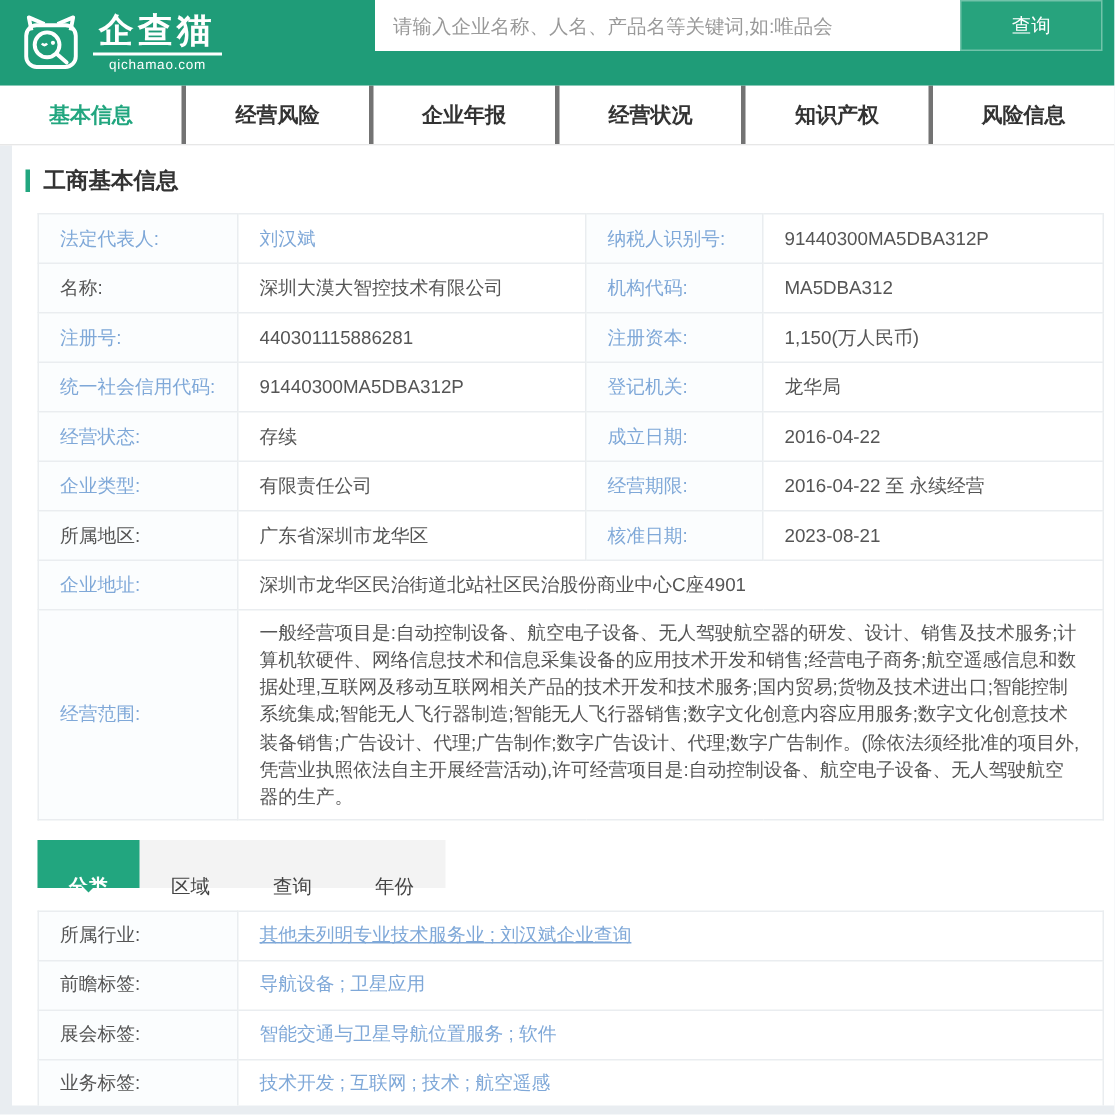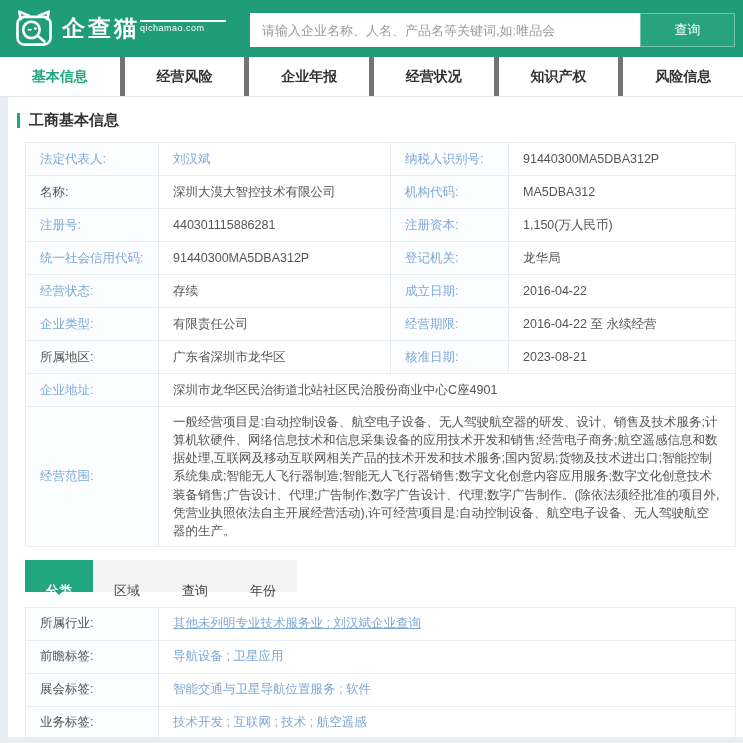--- a/index.html
+++ b/index.html
@@ -11,40 +11,40 @@
   }
   
   .header {
     height:57px;
     background:var(--header-green,#1f9c78);
     position:relative;
     display:flex; align-items:center;
   }
   .logo { display:flex; align-items:center; margin-left:13px; color:#fff; cursor:pointer; }
   .logo-icon { width:42px; height:40px; margin-right:7px; }
-  .brand-col { display:flex; flex-direction:row; line-height:1; }
+  .brand-col { display:flex; flex-direction:column; line-height:1;text-align:center; }
   .brand-name { font-size:23px; font-weight:bold; letter-spacing:3px; }
   .brand-domain { font-size:9px; margin-top:3px; letter-spacing:.5px; border-top:2px solid #fff; padding-top:2px; width:86px; }
-  .search-wrap { position:absolute; left:250px; top:13px; display:flex; height:34px; }
+  .search-wrap { position:absolute; left:250px; top:0; display:flex; height:34px; }
   .search-input {
     width:390px; height:34px; border:none; outline:none;
     padding:0 12px; font-size:13px; color:#555; background:#fff;
     font-family:inherit;
   }
   .search-input::placeholder { color:#9a9a9a; }
   .search-btn {
     width:95px; height:34px; border:1px solid rgba(255,255,255,.35);
     background:var(--button-green,#27a37d); color:#fff; font-size:13px;
     cursor:pointer; font-family:inherit;
   }
   
   .nav { display:flex; height:40px; background:#fff; border-bottom:1px solid #e7e7e7; }
   .nav-tab {
     flex:1; text-align:center; line-height:39px; font-size:14px; font-weight:bold;
-    color:#333; cursor:pointer; border-right:5px solid #737373;
+    color:#333; cursor:pointer; border-right:3px solid #737373;
   }
   .nav-tab:last-child { border-right:none; }
   .nav-tab.active { color:var(--accent-green,#1fa57e); }
   
   .content { margin-left:8px; background:#fff; height:640px; padding-top:10px; overflow:hidden; }
   .section-title { display:flex; align-items:center; margin:4px 0 12px 9px;text-align:right; }
   .title-bar { width:3px; height:15px; background:var(--accent-green,#1fa57e); margin-right:9px; }
   .title-text { font-size:15px; font-weight:bold; color:#333; }
   
   table { border-collapse:collapse; table-layout:fixed; width:710px; margin-left:17px; }

